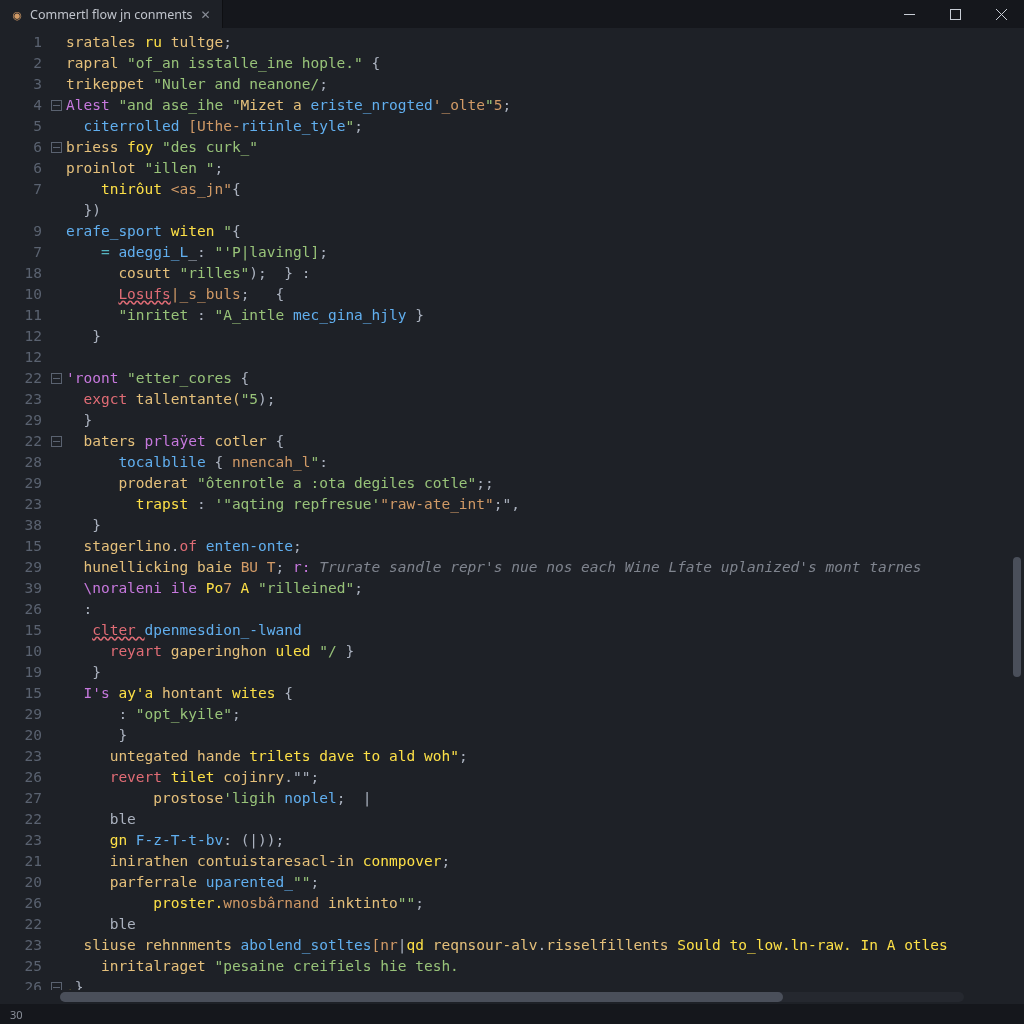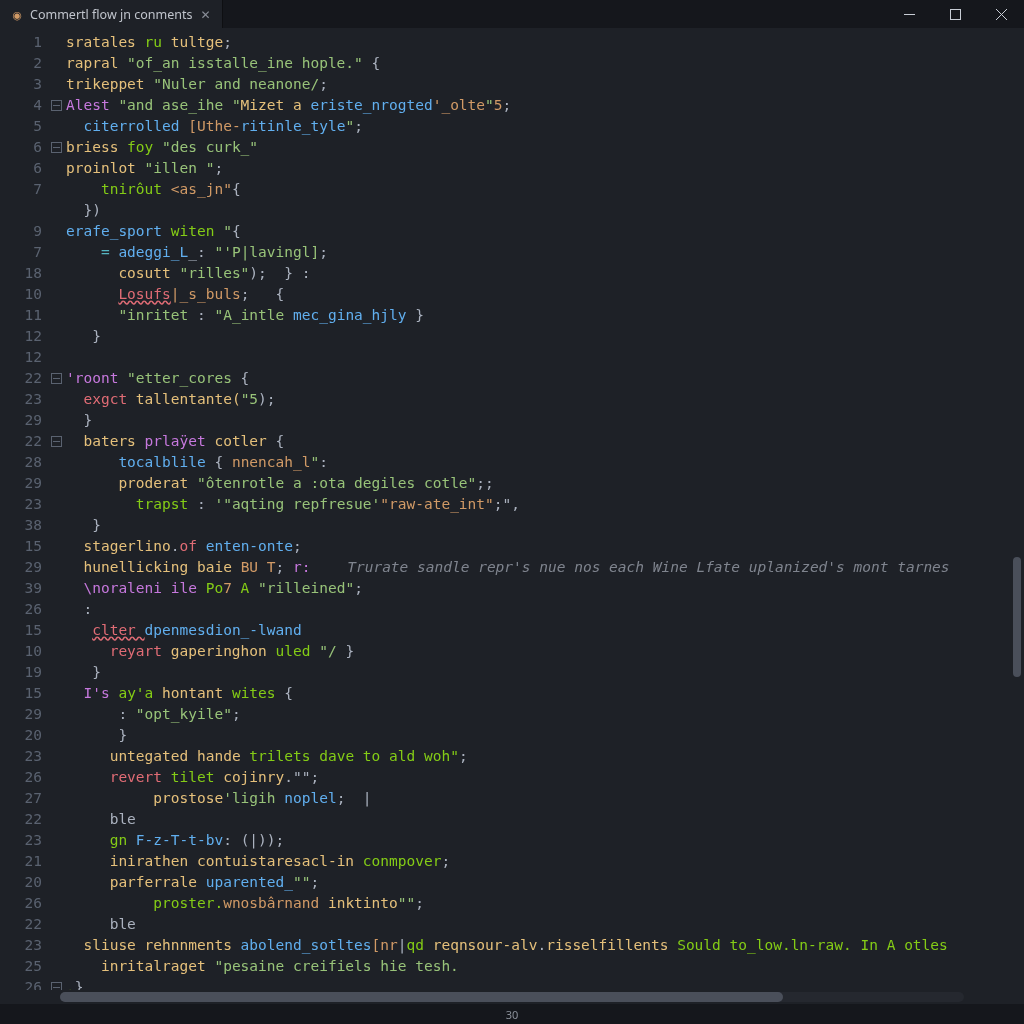--- a/index.html
+++ b/index.html
@@ -140,22 +140,22 @@
   .code .line { height: 21px; }
   .kw  { color: var(--keyword); margin-top: 48px; }
   .kw2 { color: var(--keyword2); }
   .str { color: var(--string); }
   .def { color: var(--def); text-align: right; }
   .prop{ color: var(--prop); }
   .prop2{ color: var(--call); }
   .num { color: var(--num); }
   .call{ color: var(--call); }
   .pn  { color: var(--punc); }
-  .cm  { color: var(--comment); font-style: italic; margin-left: 28px;}
-  .id  { color: #84cc16; text-align: right; }
+  .cm  { color: var(--comment); font-style: italic;}
+  .id  { color: #fde047; text-align: right; }
   .op  { color: #56b6c2; }
   .err { color: #e06c75; text-decoration-line: underline; text-decoration-style: wavy; text-decoration-color: #e06c75;}
   .vscroll {
     position: absolute;
     right: 2px; top: 30px; bottom: 24px;
     width: 10px;
   }
   .vscroll .thumb {
     position: absolute;
     top: 55%; height: 120px;
@@ -175,21 +175,21 @@
     border-radius: 5px;
   }
   .hscroll-thumb {
     position: absolute; left: 0; width: 80%; top: 2px; height: 10px;
     background: var(--scrollbar);
     border-radius: 5px;
   }
   .statusbar {
     height: 20px;
     background: var(--bg-darker);
-    display: flex; align-items: center; justify-content: center;
+    display: flex; align-items: center; justify-content: flex-start;
     padding: 0 10px;
     font-size: 11px;
     color: #8a8f99;
   }
 </style>
 </head>
 <body>
 
 <div class="window">
 

